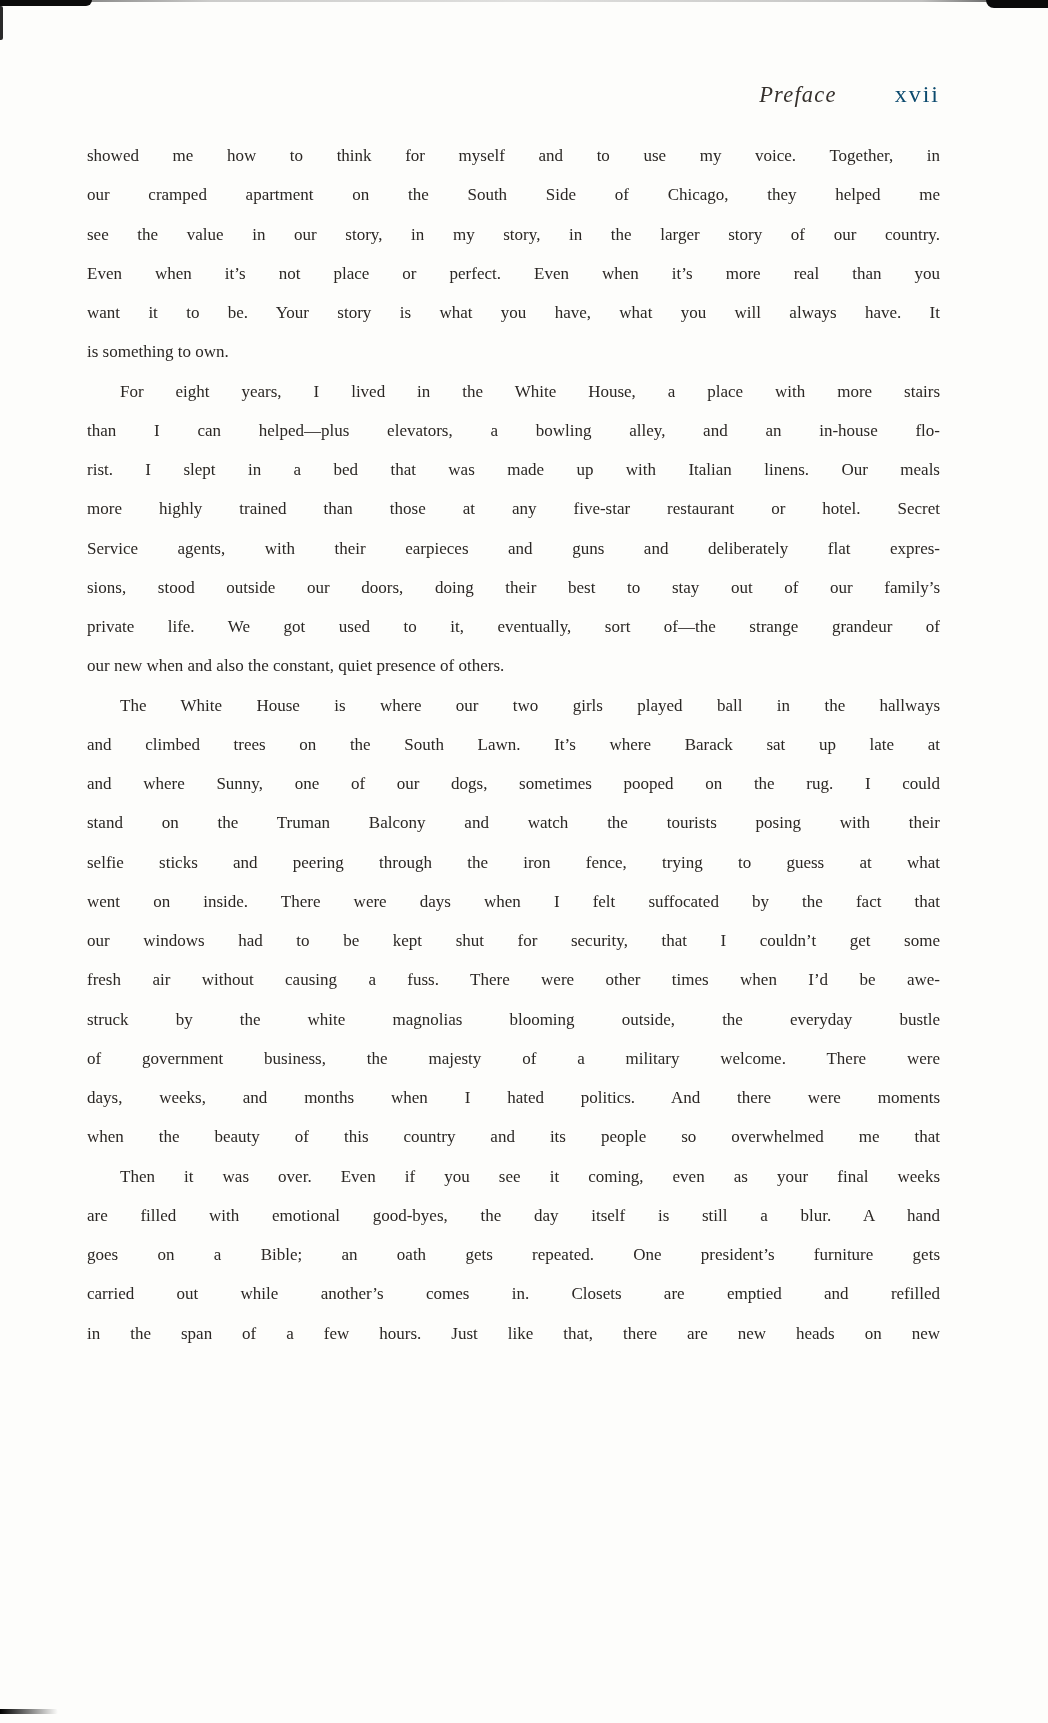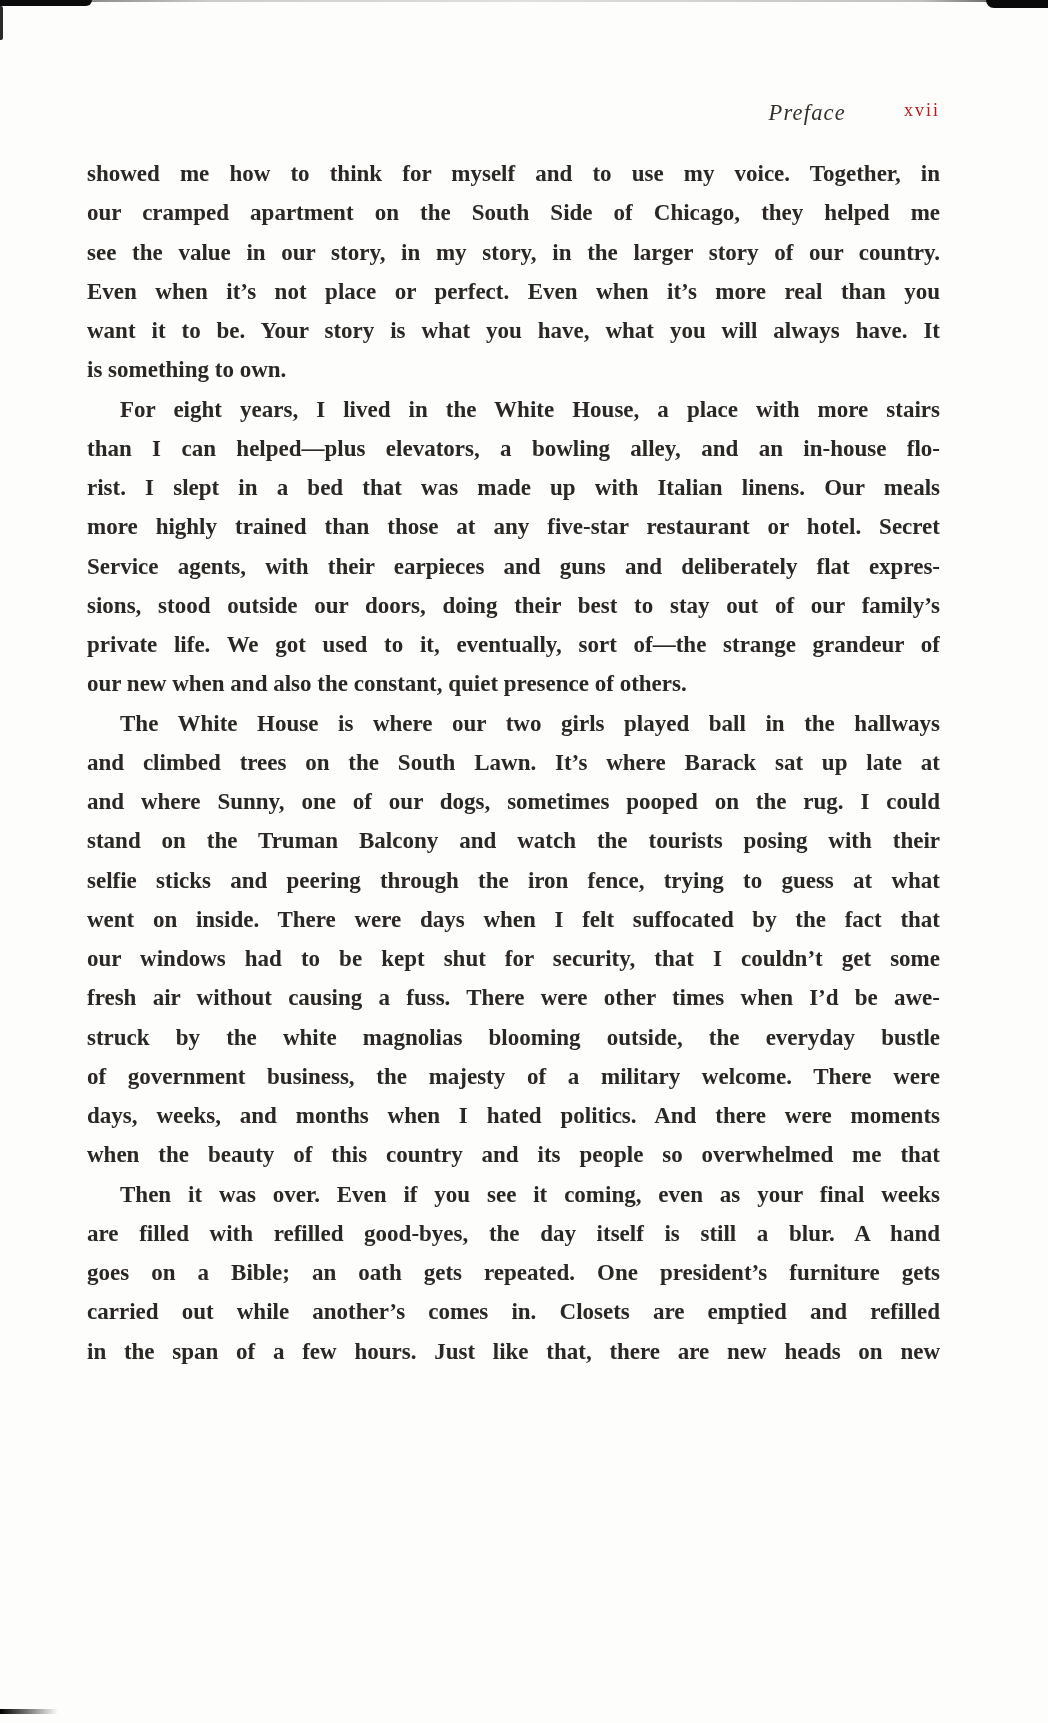--- a/index.html
+++ b/index.html
@@ -38,31 +38,31 @@
   .edge-bottom-mark {
     position: absolute; top: 1709px; left: 0; width: 58px; height: 5px;
     background: linear-gradient(to right, #000, rgba(0,0,0,0));
     border-radius: 0 3px 3px 0;
   }
   
   .content {
     position: absolute; left: 87px; top: 82px; width: 853px;
   }
   .running-head {
-    display: flex; justify-content: flex-end; align-items: flex-start;
-    gap: 58px; height: 26px; margin-bottom: 28px; margin-top: 18px;
+    display: flex; justify-content: flex-end; align-items: flex-end;
+    gap: 58px; height: 26px; margin-bottom: 28px;
   }
   .head-title {
     font-style: italic; font-size: 22.5px; letter-spacing: 1.2px;
     color: #35302c;
   }
   .head-page {
-    font-size: 18px; letter-spacing: 2px; color: #b91c1c;
+    font-size: 24px; letter-spacing: 2px; color: #0c4a6e;
   }
-  .body-text { font-size: 23px; font-weight: bold; }
+  .body-text { font-size: 17px; }
   .line {
     height: 39.25px; line-height: 39.25px;
     text-align: justify; text-align-last: justify;
     overflow: hidden; white-space: normal;
   }
   .line.last-line { text-align-last: left; }
   .line.indent { text-indent: 33px; }
 </style>
 </head>
 <body>
@@ -107,20 +107,20 @@
           <div class="line">went on inside. There were days when I felt suffocated by the fact that</div>
           <div class="line">our windows had to be kept shut for security, that I couldn’t get some</div>
           <div class="line">fresh air without causing a fuss. There were other times when I’d be awe-</div>
           <div class="line">struck by the white magnolias blooming outside, the everyday bustle</div>
           <div class="line">of government business, the majesty of a military welcome. There were</div>
           <div class="line">days, weeks, and months when I hated politics. And there were moments</div>
           <div class="line">when the beauty of this country and its people so overwhelmed me that</div>
         </div>
         <div class="para">
           <div class="line indent">Then it was over. Even if you see it coming, even as your final weeks</div>
-          <div class="line">are filled with refilled good-byes, the day itself is still a blur. A hand</div>
+          <div class="line">are filled with emotional good-byes, the day itself is still a blur. A hand</div>
           <div class="line">goes on a Bible; an oath gets repeated. One president’s furniture gets</div>
           <div class="line">carried out while another’s comes in. Closets are emptied and refilled</div>
           <div class="line">in the span of a few hours. Just like that, there are new heads on new</div>
         </div>
       </div>
   </div>
 </div>
 
 </body></html>

